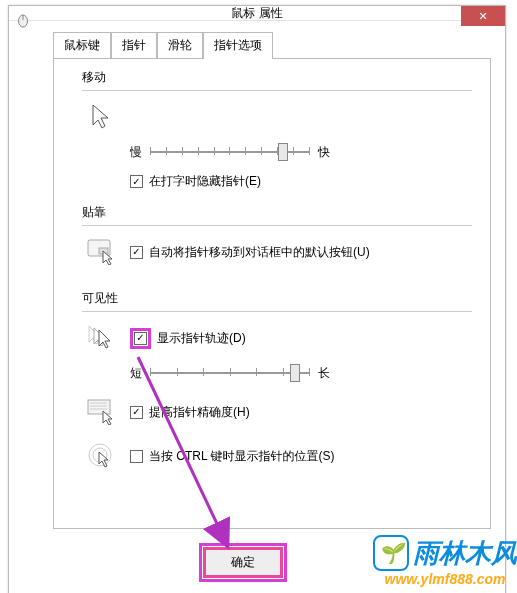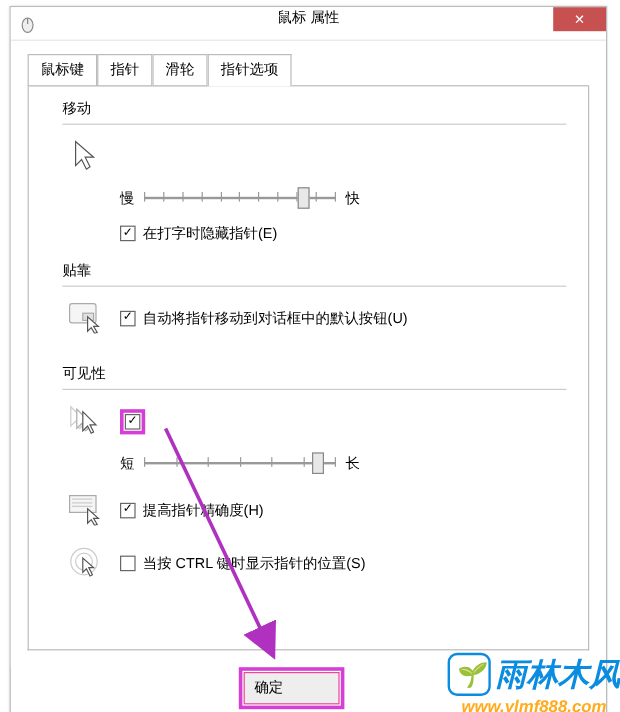--- a/index.html
+++ b/index.html
@@ -1,43 +1,43 @@
 <!DOCTYPE html>
 <html><head>
 <meta charset="utf-8">
 <style>
   * { box-sizing: border-box; margin: 0; padding: 0; }
   body { font-family: "Microsoft YaHei", "Segoe UI", sans-serif; font-size: 12px; background: #fff; }
   .window { width: 498px; margin: 5px 0 0 8px; background: #fff; border: 1px solid #bbb; box-shadow: 0 0 2px rgba(0,0,0,.2); }
-  .titlebar { background: #fff; height: 28px; display: flex; align-items: flex-start; justify-content: center; position: relative; border-bottom: 1px solid #e5e5e5; }
+  .titlebar { background: #fff; height: 15px; display: flex; align-items: center; justify-content: center; position: relative; border-bottom: 1px solid #e5e5e5; }
   .title-icon { position: absolute; left: 6px; top: 6px; width: 16px; height: 16px; }
   .title-text { font-size: 12px; color: #000; }
   .close-btn { position: absolute; right: 0; top: 0; width: 44px; height: 20px; background: #c75050; color: #fff; display: flex; align-items: center; justify-content: center; font-size: 11px; }
-  .content { padding: 10px 14px 14px 14px; background: #fff; }
+  .content { padding: 10px 14px 14px 14px; background: #fff; margin-left: 30px; }
   .tabstrip { display: flex; border-bottom: 1px solid #bbb; }
   .tab { padding: 4px 10px; border: 1px solid #bbb; border-bottom: none; background: #fff; margin-right: 0; font-size: 12px; position: relative; top: 1px; }
   .tab.inactive { background: #fff; border-bottom: 1px solid #bbb; }
   .tab.active { background: #fff; z-index: 2; }
   .tabpanel { border: 1px solid #bbb; border-top: none; padding: 10px 18px 18px 28px; min-height: 470px; }
   fieldset { border: none; margin-bottom: 14px; }
   .section-label { font-size: 12px; color: #000; margin-bottom: 4px; }
   .section-line { border-top: 1px solid #ccc; margin-bottom: 10px; }
   .row { display: flex; align-items: center; margin-bottom: 8px; }
   .big-icon { width: 32px; height: 32px; margin: 0 12px 0 4px; display: flex; align-items: center; justify-content: center; flex-shrink: 0; }
   .indent-content { margin-left: 48px; }
   .slider-row { display: flex; align-items: center; gap: 8px; margin: 6px 0 10px 0; }
   .slider { width: 160px; height: 22px; position: relative; }
   .slider-track { position: absolute; top: 10px; left: 0; right: 0; height: 2px; background: #999; }
   .slider-ticks { position: absolute; top: 6px; left: 0; right: 0; display: flex; justify-content: space-between; }
   .slider-tick { width: 1px; height: 8px; background: #999; }
   .slider-thumb { position: absolute; top: 2px; width: 10px; height: 18px; background: #e8e8e8; border: 1px solid #888; }
   .checkbox-row { display: flex; align-items: center; gap: 6px; margin-left: 0; }
   .chk { width: 13px; height: 13px; border: 1px solid #666; display: flex; align-items: center; justify-content: center; font-size: 10px; line-height: 1; color: #000; background: #fff; }
   .highlight-box { border: 3px solid #d63fd6; padding: 1px; display: inline-flex; }
-  .btn { min-width: 80px; padding: 4px 8px; background: #eee; border: 1px solid #ec4899; font-size: 12px; text-align: left; }
+  .btn { min-width: 80px; padding: 4px 8px; background: #eee; border: 3px solid #ec4899; font-size: 12px; text-align: center; }
   .ok-wrap { border: 3px solid #d63fd6; display: inline-block; padding: 1px; margin-right: auto; margin-left: 190px; margin-bottom: 14px; }
   .arrow-svg { position: absolute; pointer-events: none; }
   .wrapper { position: relative; }
   .watermark { position: absolute; right: 0; bottom: 10px; text-align: center; }
   .wm-main { font-size: 26px; font-weight: bold; color: #0a8ce0; font-style: italic; display: flex; align-items: center; }
   .wm-logo { width: 36px; height: 36px; background: #fff; border: 2px solid #0a8ce0; border-radius: 8px; display: flex; align-items: center; justify-content: center; margin-right: 4px; color: #6ab82e; font-size: 20px; }
   .wm-url { font-size: 14px; font-weight: bold; color: #ffab1a; font-style: italic; }
 </style>
 </head>
 <body>
@@ -127,20 +127,21 @@
                   <path d="M2 2 L2 18 L6 14 L9 20 L11 19 L8 13 L13 13 Z" fill="#fff" stroke="#ccc"></path>
                   <path d="M7 4 L7 20 L11 16 L14 22 L16 21 L13 15 L18 15 Z" fill="#fff" stroke="#aaa"></path>
                   <path d="M12 6 L12 22 L16 18 L19 24 L21 23 L18 17 L23 17 Z" fill="#fff" stroke="#555"></path>
                 </svg>
           </div>
           <span class="highlight-box">
             <span class="checkbox-row">
               <div class="chk">✓</div>
             </span>
           </span>
+          <span style="margin-left:6px">显示指针轨迹(D)</span>
         </div>
         <div class="indent-content">
           <div class="slider-row">
             <span>短</span>
             <div class="slider">
               <div class="slider-track"></div>
               <div class="slider-ticks">
                 <div class="slider-tick"></div>
                     <div class="slider-tick"></div>
                     <div class="slider-tick"></div>

